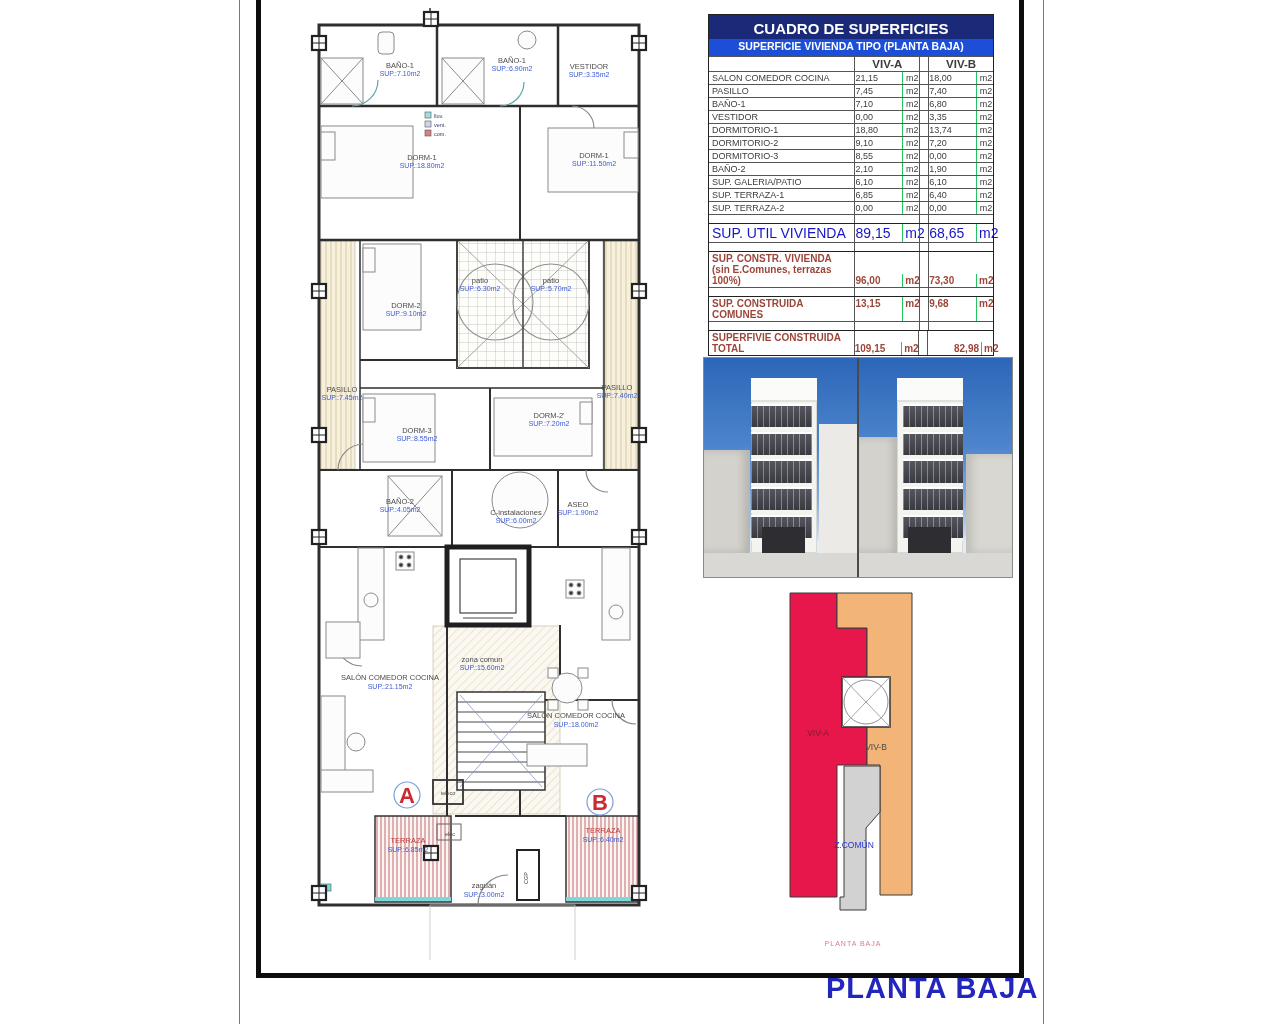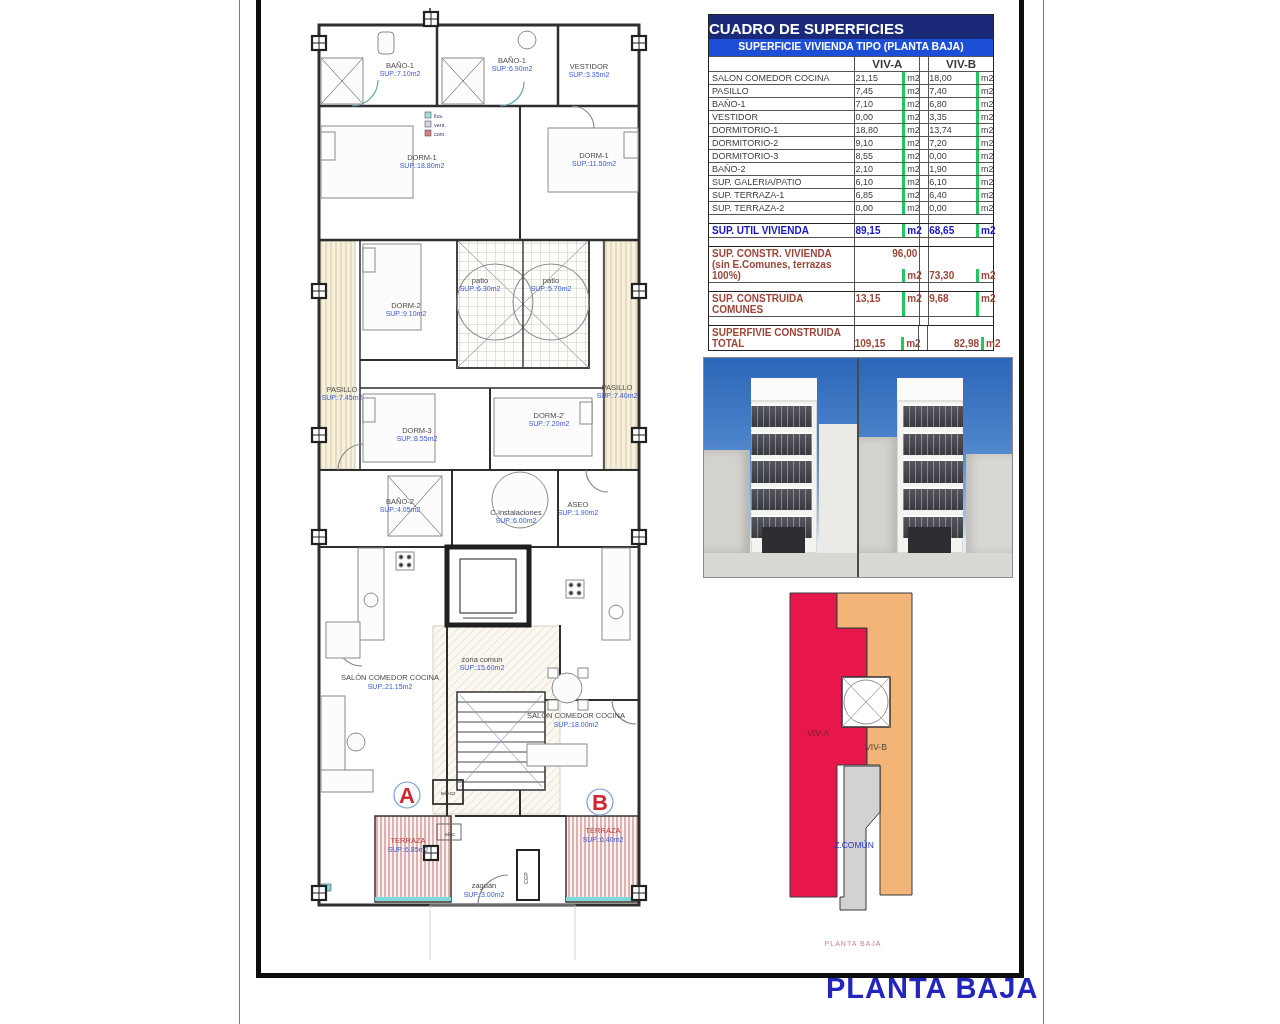--- a/index.html
+++ b/index.html
@@ -7,36 +7,36 @@
        font-family:"Liberation Sans",sans-serif;color:#333;}
   .vline{position:absolute;top:0;bottom:0;width:1px;background:#7a7a7a;}
   #vline-left{left:239px;}
   #vline-right{left:1043px;}
   #sheet-frame{position:absolute;left:256px;top:-8px;width:758px;height:976px;
        border:5px solid #0d0d0d;}
 
   
   #sup-table{position:absolute;left:708px;top:14px;width:286px;
        border:1px solid #222;background:#fff;font-size:9px;color:#3c3c3c;box-sizing:border-box;}
-  .tbl-title{background:#1b2a78;color:#fff;font-weight:bold;
+  .tbl-title{background:#1b2a78;color:#fff;font-weight:bold;text-align:center;
        font-size:15px;padding:5px 0 2px;}
   .tbl-subtitle{background:#1d4ed8;color:#fff;font-weight:bold;text-align:center;
        font-size:10.5px;padding:1px 0 4px;}
   .trow{display:flex;align-items:stretch;border-top:1px solid #555;}
   .c-label{width:148px;padding:1px 3px;box-sizing:border-box;}
   .c-val{width:66px;display:flex;border-left:1px solid #555;box-sizing:border-box;}
   .c-gap{width:9px;border-left:1px solid #555;box-sizing:border-box;}
   .c-val .num{flex:1;text-align:left;padding:1px 2px 1px 0;}
-  .c-val .unit{width:17px;border-left:3px solid #22c55e;padding:1px 0 1px 2px;box-sizing:border-box;text-align:center;}
+  .c-val .unit{width:17px;border-left:1px solid #22c55e;padding:1px 0 1px 2px;box-sizing:border-box;text-align:center;}
   .t-colhead{font-weight:bold;font-size:11.5px;}
   .t-colhead .c-val{justify-content:center;}
   .t-colhead .head{flex:1;text-align:center;padding:1px 0;}
   .spacer{height:8px;}
   .spacer .c-label{border:0;}
-  .sum-blue{color:#1515c8;font-weight:bold;font-size:10px;}
+  .sum-blue{color:#1515c8;font-weight:normal;font-size:14px;}
   .sum-maroon{color:#9c463a;font-weight:bold;font-size:10px;}
   .trow.sum{border-top:1.5px solid #222;}
   .lbl2{font-weight:bold;}
   .c-val .num,.c-val .unit{white-space:nowrap;}
 
   
   #renders{position:absolute;left:703px;top:357px;width:310px;height:221px;
        border:1px solid #8a8a8a;display:flex;background:#fff;box-sizing:border-box;}
   .render{flex:1;position:relative;overflow:hidden;
        background:linear-gradient(180deg,#2c66b8 0%,#4d84cc 40%,#86aede 65%,#c2d6ec 80%,#e3ecf5 84%);}
@@ -492,21 +492,21 @@
       <div class="c-val"></div>
       <div class="c-gap"></div>
       <div class="c-val"></div>
   </div>
 
   <div class="trow sum sum-maroon">
     <div class="c-label">
       <div class="lbl2">SUP. CONSTR. VIVIENDA</div>
       <div class="lbl2">(sin E.Comunes, terrazas 100%)</div>
     </div>
-    <div class="c-val" style="align-items:flex-end;flex-direction:column;">
+    <div class="c-val" style="align-items:flex-end;">
         <span class="num">96,00</span>
         <span class="unit">m2</span>
       </div>
     <div class="c-gap"></div>
     <div class="c-val" style="align-items:flex-end;">
         <span class="num">73,30</span>
         <span class="unit">m2</span>
       </div>
   </div>
 

